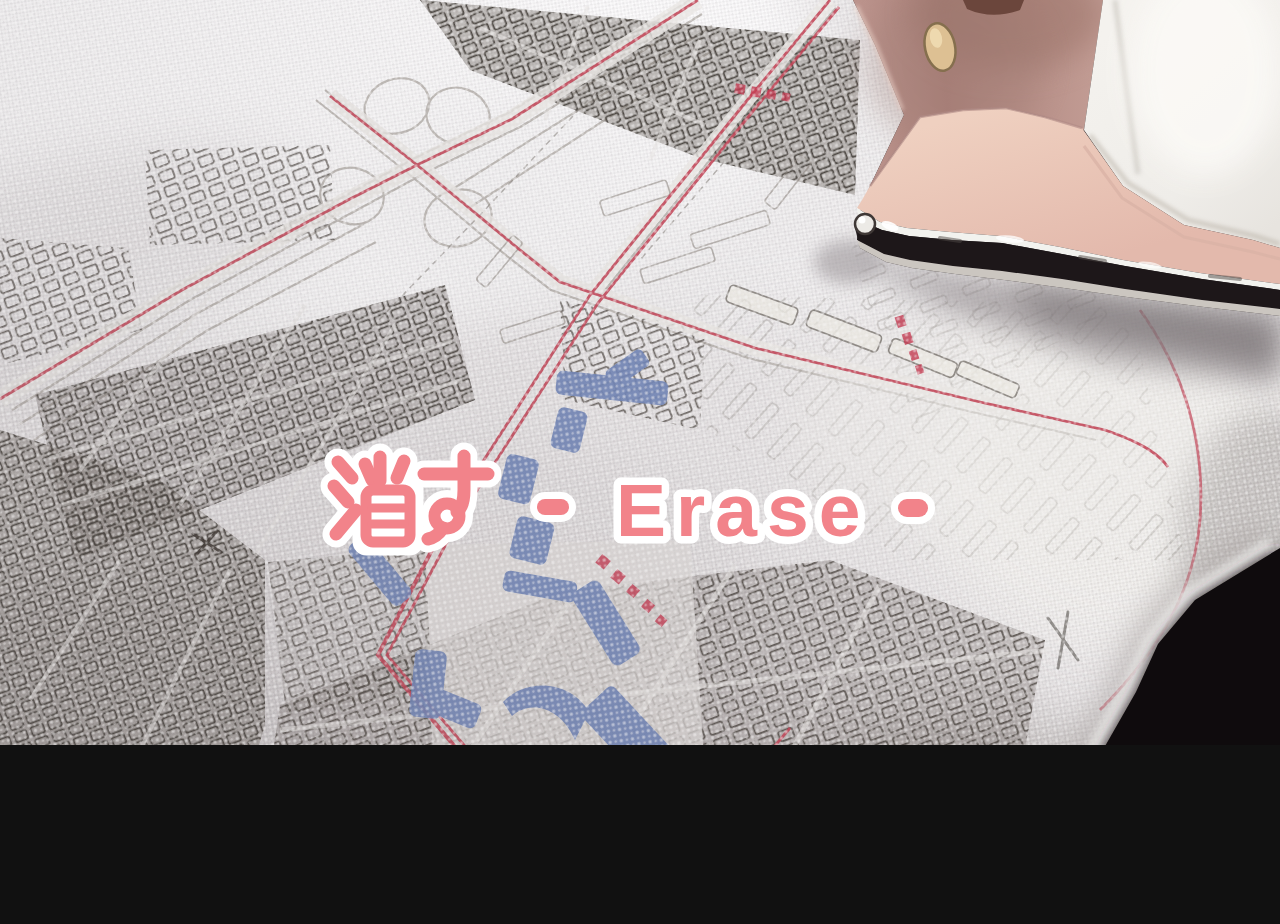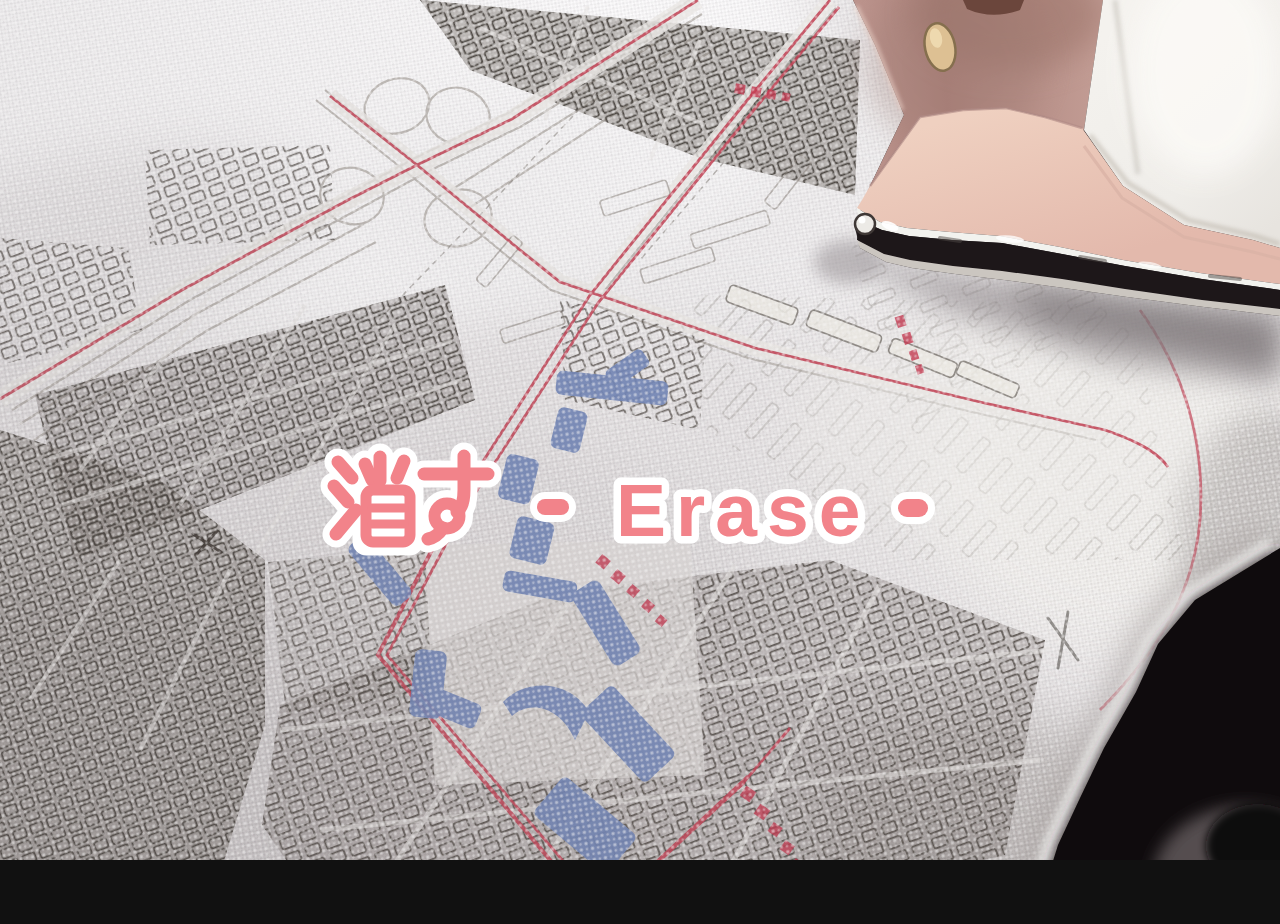--- a/index.html
+++ b/index.html
@@ -1,16 +1,16 @@
 <!DOCTYPE html>
 <html><head>
 <meta charset="utf-8">
 <style>
 html,body{margin:0;padding:0;background:#111}
-#c{position:relative;width:1280px;height:860px;overflow:hidden;background:#e8e5e6;font-family:"Liberation Sans",sans-serif}
+#c{position:relative;width:1280px;height:745px;overflow:hidden;background:#e8e5e6;font-family:"Liberation Sans",sans-serif}
 </style>
 </head>
 <body>
 <div id="c">
 <svg width="1280" height="924" viewBox="0 0 1280 924">
 <defs>
 <filter id="b2" x="-40%" y="-40%" width="180%" height="180%">
           <feGaussianBlur stdDeviation="2"></feGaussianBlur>
         </filter>
 <filter id="b4" x="-40%" y="-40%" width="180%" height="180%">

